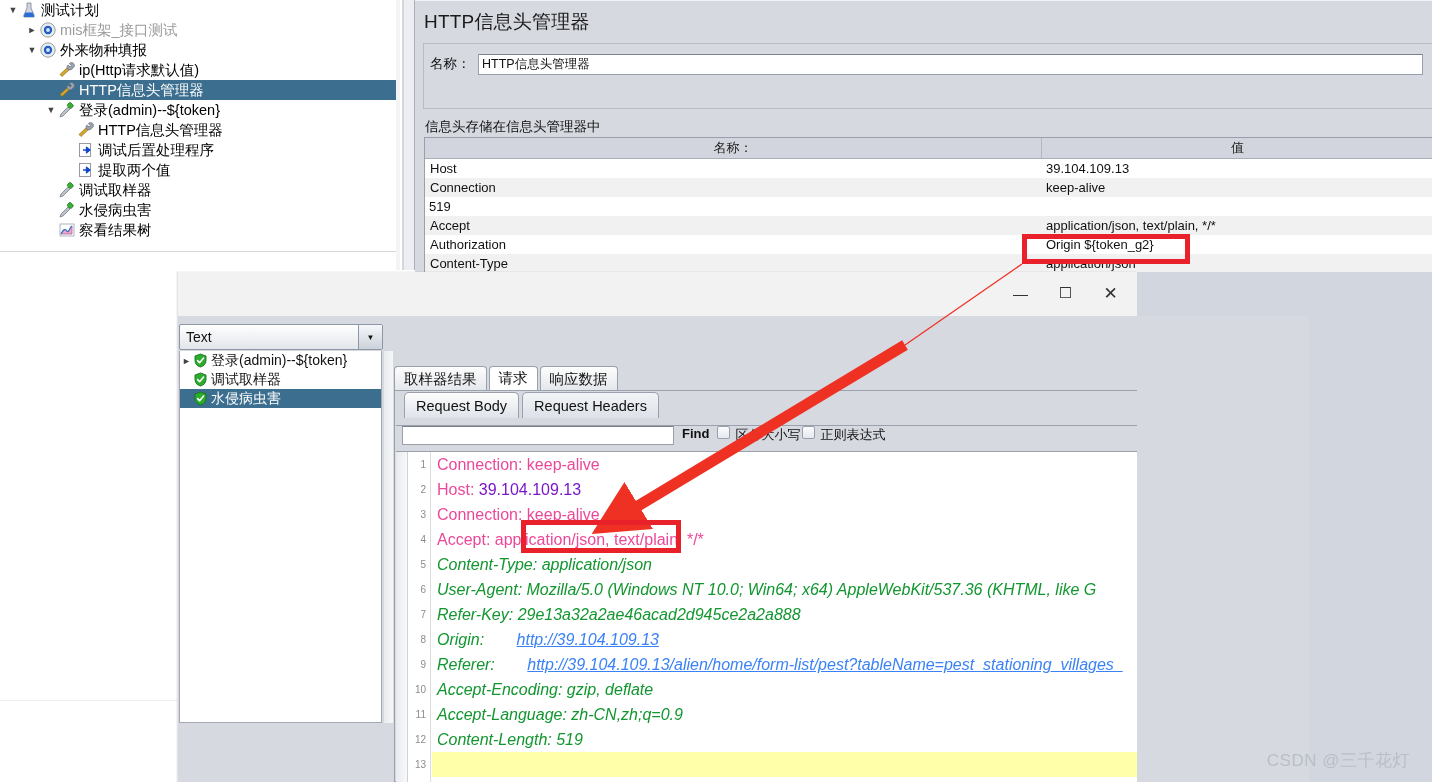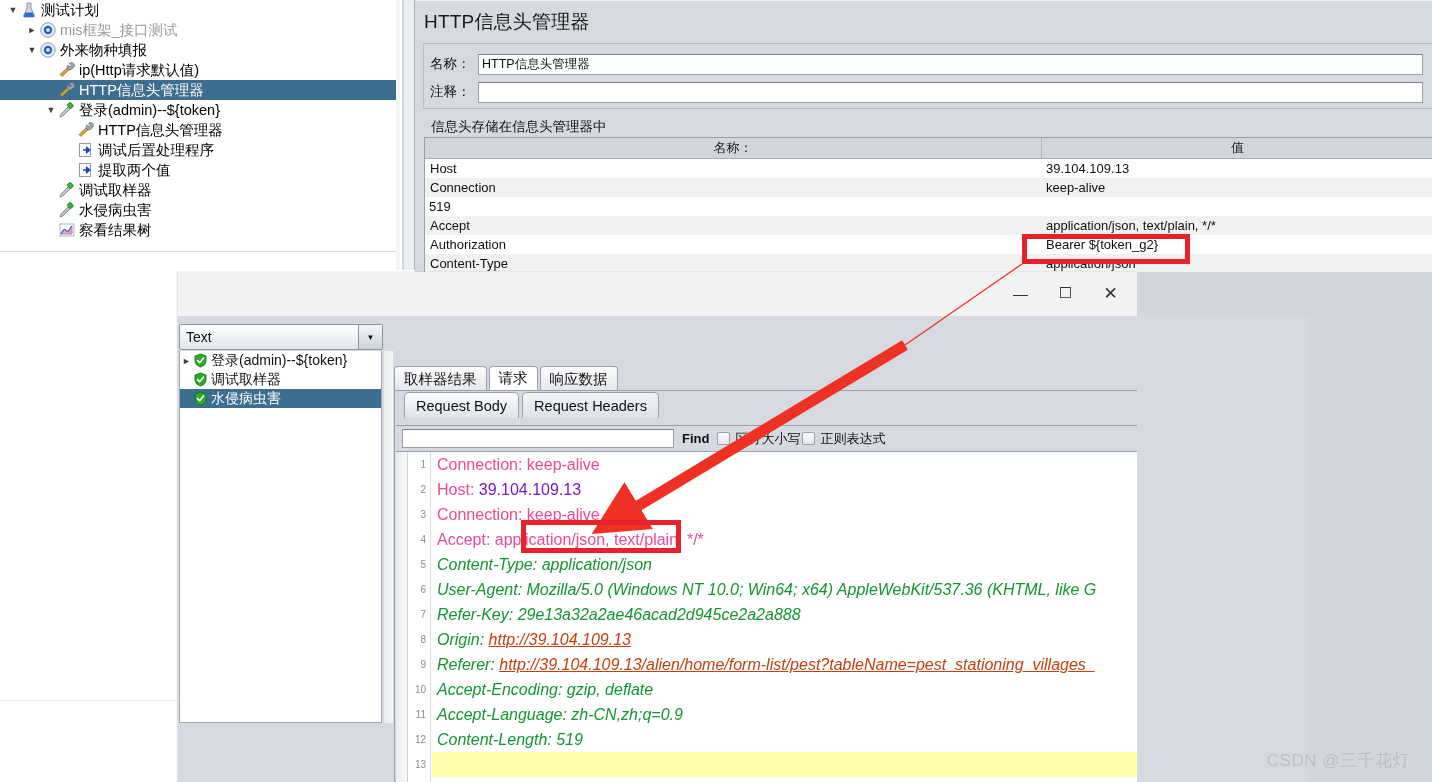--- a/index.html
+++ b/index.html
@@ -56,21 +56,21 @@
     border-right: none;
   }
   .fld-row { position: absolute; left: 6px; height: 24px; display:flex; align-items:center; }
   .fld-lbl { font-size: 13.5px; color: #111; width: 48px; }
   .fld-input {
     height: 21px; background: #ffffff;
     border: 1px solid #9aa0ab; border-top-color:#7d838e;
     font-size: 12.5px; color: #111; padding: 0 3px; line-height: 19px;
     white-space: nowrap; overflow: hidden;
   }
-  .sec-label { position: absolute; left: 16px; top: 117px; font-size: 13.5px; color:#111; }
+  .sec-label { position: absolute; left: 10px; top: 117px; font-size: 13.5px; color:#111; }
 
   .hdr-table {
     position: absolute; left: 9px; top: 136px; width: 1010px; height: 140px;
     border: 1px solid #9aa0ab; background: #ffffff; overflow: hidden;
   }
   .tbl-head { display: flex; height: 21px; background: #d2d5dd;
               border-bottom: 1px solid #a9aeb8; }
   .th { font-size: 13px; color: #222; display:flex; align-items:center;
         justify-content:center; height: 100%; }
   .th.name { width: 617px; border-right: 1px solid #b2b6c0; }
@@ -163,21 +163,21 @@
     font-size: 14.5px; color:#111;
     background: linear-gradient(#fdfdfd,#dfe3e9);
     border: 1px solid #9aa1ad; border-bottom:none;
     border-radius: 5px 5px 0 0; margin-right: 3px;
   }
   .tab2.active { background: linear-gradient(#f2f4f7,#dde1e8); }
 
   .findbar {
     position:absolute; left: 1px; top: 34px; width: 741px; height: 26px;
     background: #d6d9e0; border-top: 1px solid #9aa1ad;
-    display:flex; align-items:center;
+    display:flex; align-items:flex-start;
   }
   .find-input {
     margin-left: 6px; width: 272px; height: 19px; background:#fff;
     border: 1px solid #9aa0ab; border-top-color:#7d838e;
   }
   .find-lbl { margin-left: 8px; font-size: 13px; color:#111; font-weight: bold; }
   .cb { width: 13px; height: 13px; margin-left: 8px;
         background: linear-gradient(#fbfcfd,#e5e8ee);
         border: 1px solid #9aa0ab; border-radius: 2px; }
   .cb-lbl { margin-left: 5px; font-size: 13px; color:#111; }
@@ -197,21 +197,21 @@
   }
   .gnum { height: 25px; line-height: 25px; text-align:right; padding-right:4px;
           font-size: 10px; color:#8c8c8c; }
   .lines { position:absolute; left:36px; top:0; right:0; height: 331px; }
   .ln { height: 25px; line-height: 25px; font-size: 16px; white-space: nowrap;
         padding-left: 5px; }
   .ln.hl { background: #ffffaa; }
   .k { color: #ec4899; }
   .v-purple { color: #7a17c9; }
   .grn { color: #12962f; font-style: italic; }
-  .grn-u { color: #c2410c; font-style: italic; text-decoration: underline; }
+  .grn-u { color: #3b82f6; font-style: italic; text-decoration: underline; margin-left: 28px; }
 
   .right-fill {
     position:absolute; left: 1136px; top: 272px; width: 296px; height: 510px;
     background: #d2d6de;
   }
   .behind-text {
     position:absolute; font-size: 13.5px; color:#111; white-space:nowrap;
   }
   .watermark {
     position:absolute; right: 22px; bottom: 10px; font-size: 17px;
@@ -360,24 +360,20 @@
 
   <div class="jm-divider-v"></div>
 
   <div class="jm-right">
     <div class="jm-title">HTTP信息头管理器</div>
 
     <div class="jm-fieldbox">
       <div class="fld-row" style="top:8px; width:1000px;">
         <div class="fld-lbl">名称：</div>
         <div class="fld-input" style="width:945px;">HTTP信息头管理器</div>
-      </div>
-      <div class="fld-row" style="top:36px; width:1000px;">
-        <div class="fld-lbl">注释：</div>
-        <div class="fld-input" style="width:945px;"></div>
       </div>
     </div>
 
     <div class="sec-label">信息头存储在信息头管理器中</div>
 
     <div class="hdr-table">
       <div class="tbl-head">
         <div class="th name">名称：</div>
         <div class="th value">值</div>
       </div>
@@ -392,21 +388,21 @@
           </div>
           <div class="tr">
             <div class="td-value">519</div>
           </div>
           <div class="tr alt">
             <div class="td-name">Accept</div>
             <div class="td-value">application/json, text/plain, */*</div>
           </div>
           <div class="tr">
             <div class="td-name">Authorization</div>
-            <div class="td-value">Bearer ${token_g2}</div>
+            <div class="td-value">Origin ${token_g2}</div>
           </div>
           <div class="tr alt">
             <div class="td-name">Content-Type</div>
             <div class="td-value">application/json</div>
           </div>
         </div>
     </div>
   </div>
 
   <div class="behind-text" style="left:1140px; top:281px;">ndows NT 10.0; Win64; x64) AppleWebKit/537.</div>

